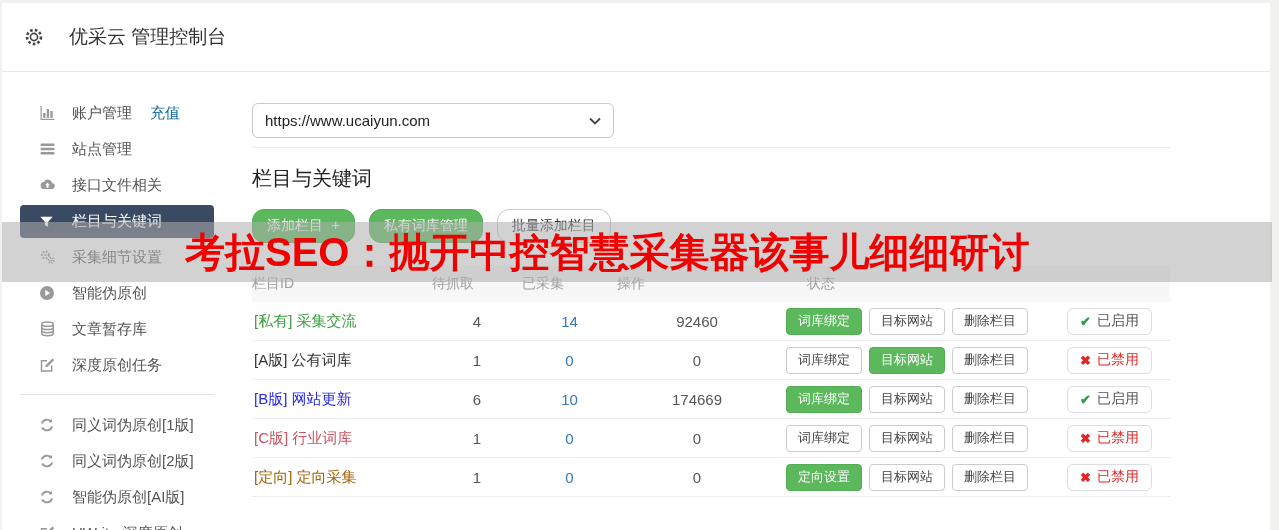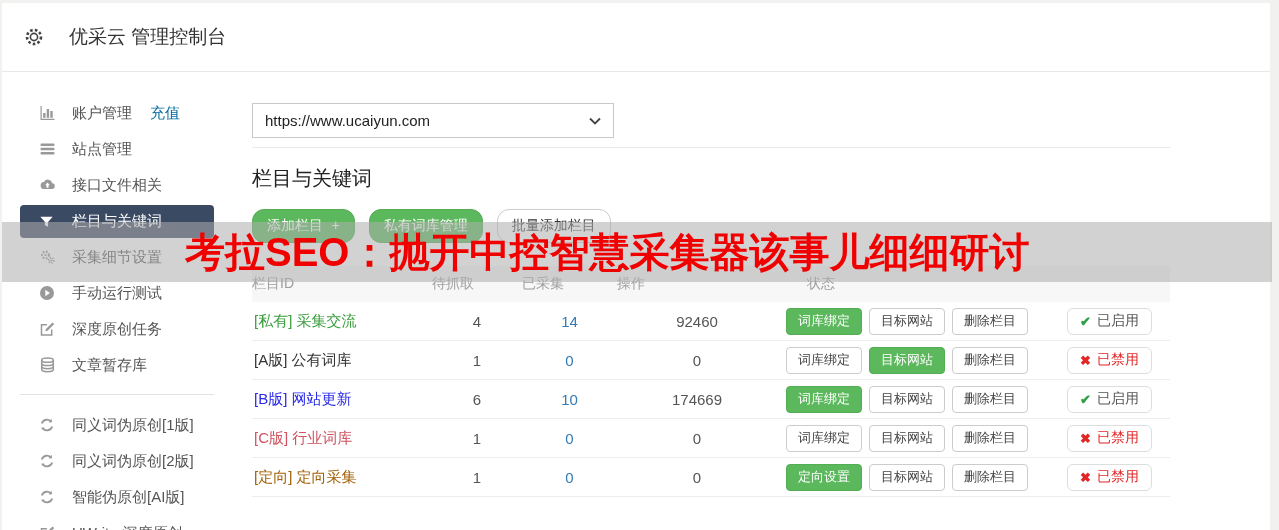--- a/index.html
+++ b/index.html
@@ -34,21 +34,21 @@
   }
   .side-item .icon { width: 18px; height: 16px; display: flex; align-items: center; flex: none; }
   .side-item.active { background: #3b4a63; color: #fff; height: 33px; margin: 2px 0 1px; }
   .side-item .badge { color: #0369a1; margin-left: 3px; }
   .side-divider { border-top: 1px solid #e3e3e3; margin: 11px 0 12px; }
 
   
   .main { position: absolute; left: 250px; top: 92px; width: 918px; }
   .site-select {
     margin-top: 8px; width: 362px; height: 35px;
-    border: 1px solid #c9c9c9; border-radius: 0; background: #fff;
+    border: 1px solid #c9c9c9; border-radius: 6px; background: #fff;
     display: flex; align-items: center; justify-content: space-between;
     padding: 0 12px; font-size: 15px; color: #222; cursor: pointer;
   }
   .hr1 { border-top: 1px solid #e9e9e9; margin-top: 9px; }
   .section-title { font-size: 20px; font-weight: 400; color: #222; margin-top: 17px; }
   .toolbar { margin-top: 17px; display: flex; gap: 14px; }
   .btn {
     height: 34px; padding: 0 14px; border-radius: 12px; font-size: 14px;
     display: inline-flex; align-items: center; cursor: pointer; white-space: nowrap; font-family: Liberation Mono, monospace;
   }
@@ -164,40 +164,40 @@
         </span>
         <span>采集细节设置</span>
       </div>
       <div class="side-item">
         <span class="icon">
           <svg width="16" height="16" viewBox="0 0 16 16">
             <circle cx="8" cy="8" r="7" fill="#999"></circle>
             <path d="M6.3 4.8l4.6 3.2-4.6 3.2z" fill="#fff"></path>
           </svg>
         </span>
-        <span>手动运行测试</span>
-      </div>
-      <div class="side-item">
-        <span class="icon">
-          <svg width="17" height="16" viewBox="0 0 16 16">
-            <path d="M12.2 8.5V14H2V3.8h5.5" fill="none" stroke="#999" stroke-width="1.5"></path>
-            <path d="M13 1.4l1.7 1.7-6.6 6.6-2.3.6.6-2.3z" fill="#999"></path>
-          </svg>
-        </span>
-        <span>深度原创任务</span>
+        <span>智能伪原创</span>
       </div>
       <div class="side-item">
         <span class="icon">
           <svg width="17" height="16" viewBox="0 0 16 16" fill="none" stroke="#999" stroke-width="1.5">
             <ellipse cx="8" cy="3.2" rx="5.8" ry="2.1"></ellipse>
             <path d="M2.2 3.2v9.4c0 1.2 2.6 2.1 5.8 2.1s5.8-.9 5.8-2.1V3.2"></path>
             <path d="M2.2 6.4c0 1.2 2.6 2.1 5.8 2.1s5.8-.9 5.8-2.1M2.2 9.6c0 1.2 2.6 2.1 5.8 2.1s5.8-.9 5.8-2.1"></path>
           </svg>
         </span>
         <span>文章暂存库</span>
+      </div>
+      <div class="side-item">
+        <span class="icon">
+          <svg width="17" height="16" viewBox="0 0 16 16">
+            <path d="M12.2 8.5V14H2V3.8h5.5" fill="none" stroke="#999" stroke-width="1.5"></path>
+            <path d="M13 1.4l1.7 1.7-6.6 6.6-2.3.6.6-2.3z" fill="#999"></path>
+          </svg>
+        </span>
+        <span>深度原创任务</span>
       </div>
       <div class="side-divider"></div>
       <div class="side-item">
         <span class="icon">
           <svg width="16" height="16" viewBox="0 0 16 16" fill="none" stroke="#999" stroke-width="1.8">
             <path d="M2.8 6.5a5.4 5.4 0 019.6-1.5"></path>
             <path d="M13.2 9.5a5.4 5.4 0 01-9.6 1.5"></path>
             <path d="M12.8 1.8v3.4H9.4" stroke-width="0" fill="#999"></path>
             <path stroke-width="0" fill="#999" d="M2.4 10.4l3.3.4-2.5 2.3z"></path>
           </svg>

